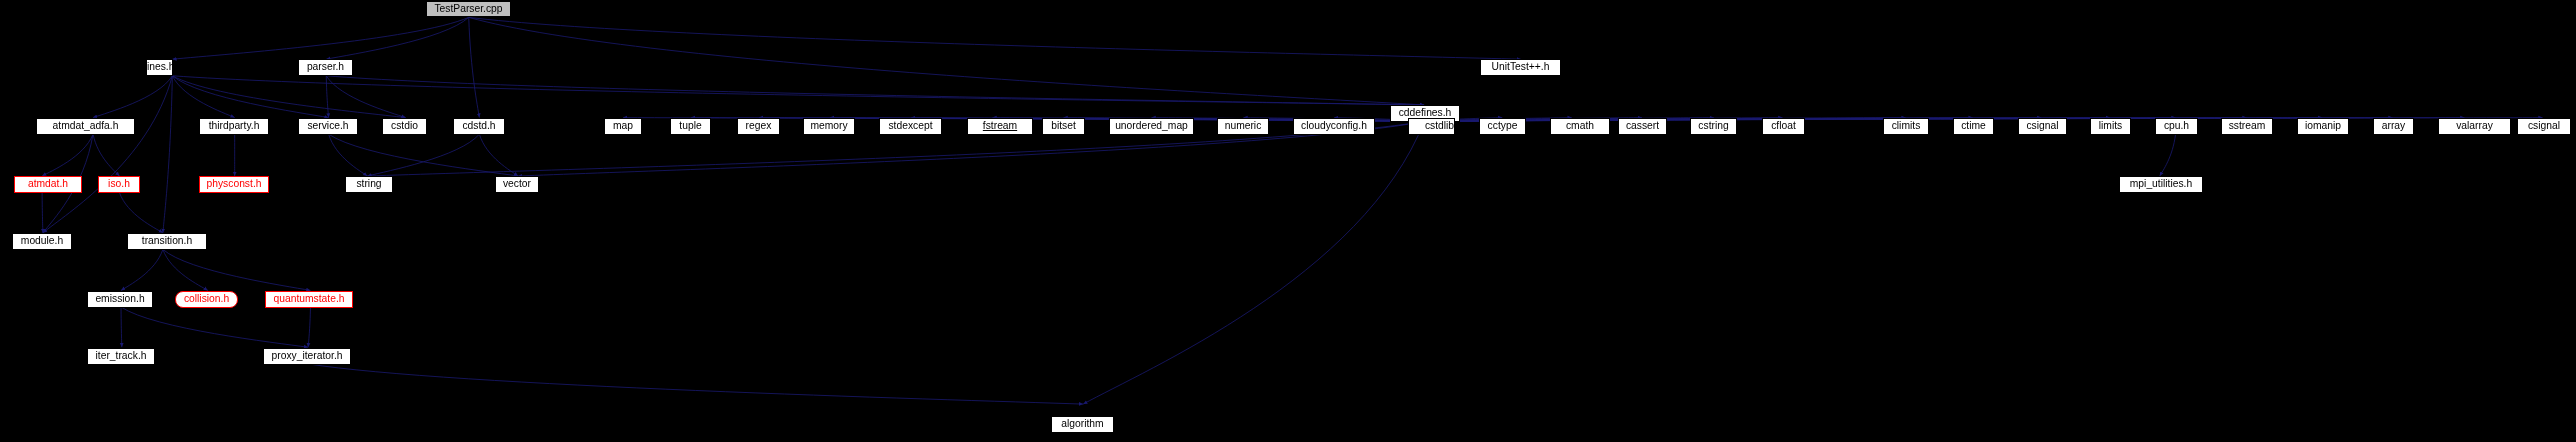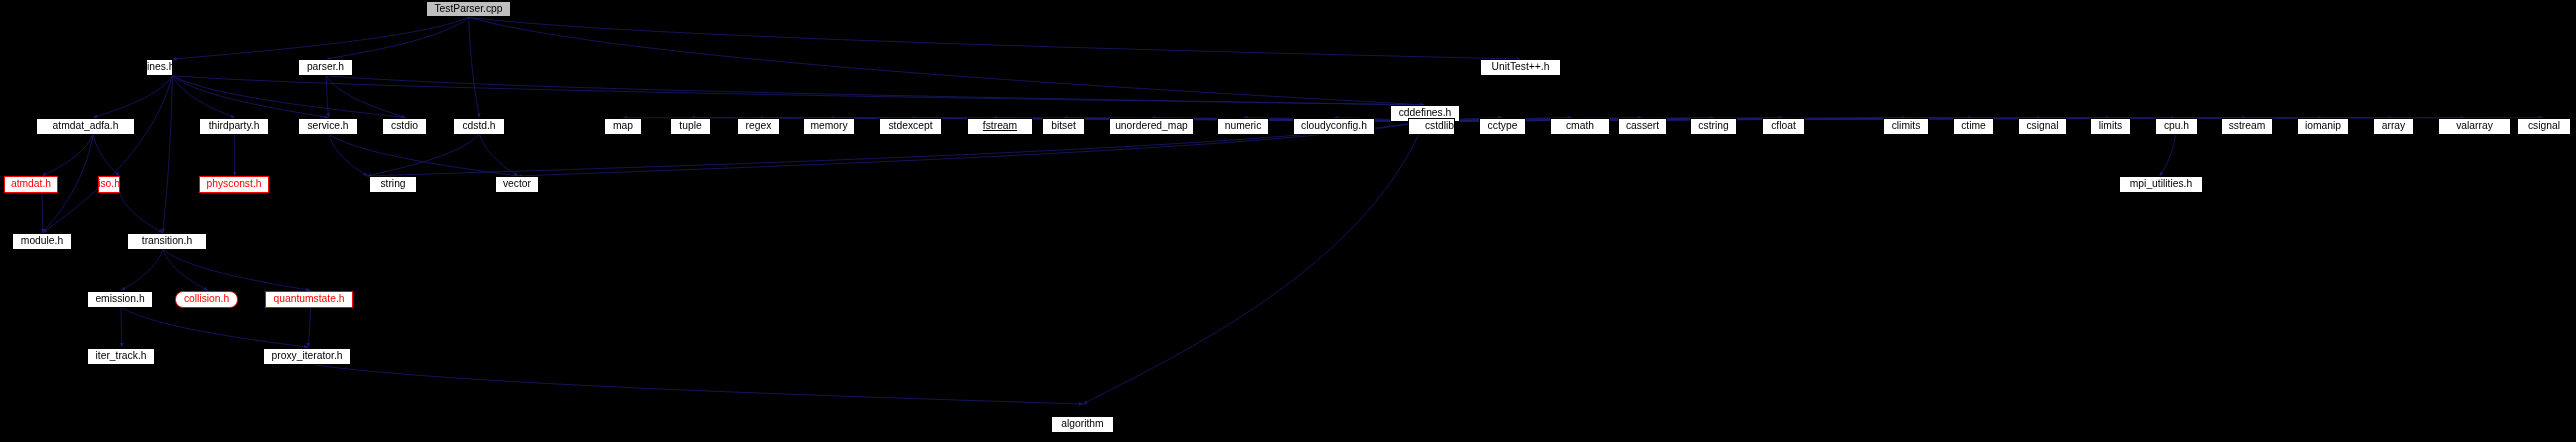--- a/index.html
+++ b/index.html
@@ -189,30 +189,30 @@
     </div>
     <div class="node" style="left: 2373px; top: 118px; width: 41px;">
       <span>array</span>
     </div>
     <div class="node" style="left: 2438px; top: 118px; width: 73px;">
       <span>valarray</span>
     </div>
     <div class="node" style="left: 2517px; top: 118px; width: 54px;">
       <span>csignal</span>
     </div>
-    <div class="node red" style="left: 4px; top: 176px; width: 54px;">
+    <div class="node red" style="left: 14px; top: 176px; width: 68px;">
       <span>atmdat.h</span>
     </div>
-    <div class="node red" style="left: 98px; top: 176px; width: 22px;">
+    <div class="node red" style="left: 98px; top: 176px; width: 42px;">
       <span>iso.h</span>
     </div>
     <div class="node red" style="left: 199px; top: 176px; width: 70px;">
       <span>physconst.h</span>
     </div>
-    <div class="node" style="left: 345px; top: 176px; width: 48px; margin-left: 24px;">
+    <div class="node" style="left: 345px; top: 176px; width: 48px;">
       <span>string</span>
     </div>
     <div class="node" style="left: 495px; top: 176px; width: 44px;">
       <span>vector</span>
     </div>
     <div class="node" style="left: 2119px; top: 176px; width: 84px;">
       <span>mpi_utilities.h</span>
     </div>
     <div class="node" style="left: 12px; top: 233px; width: 60px;">
       <span>module.h</span>

